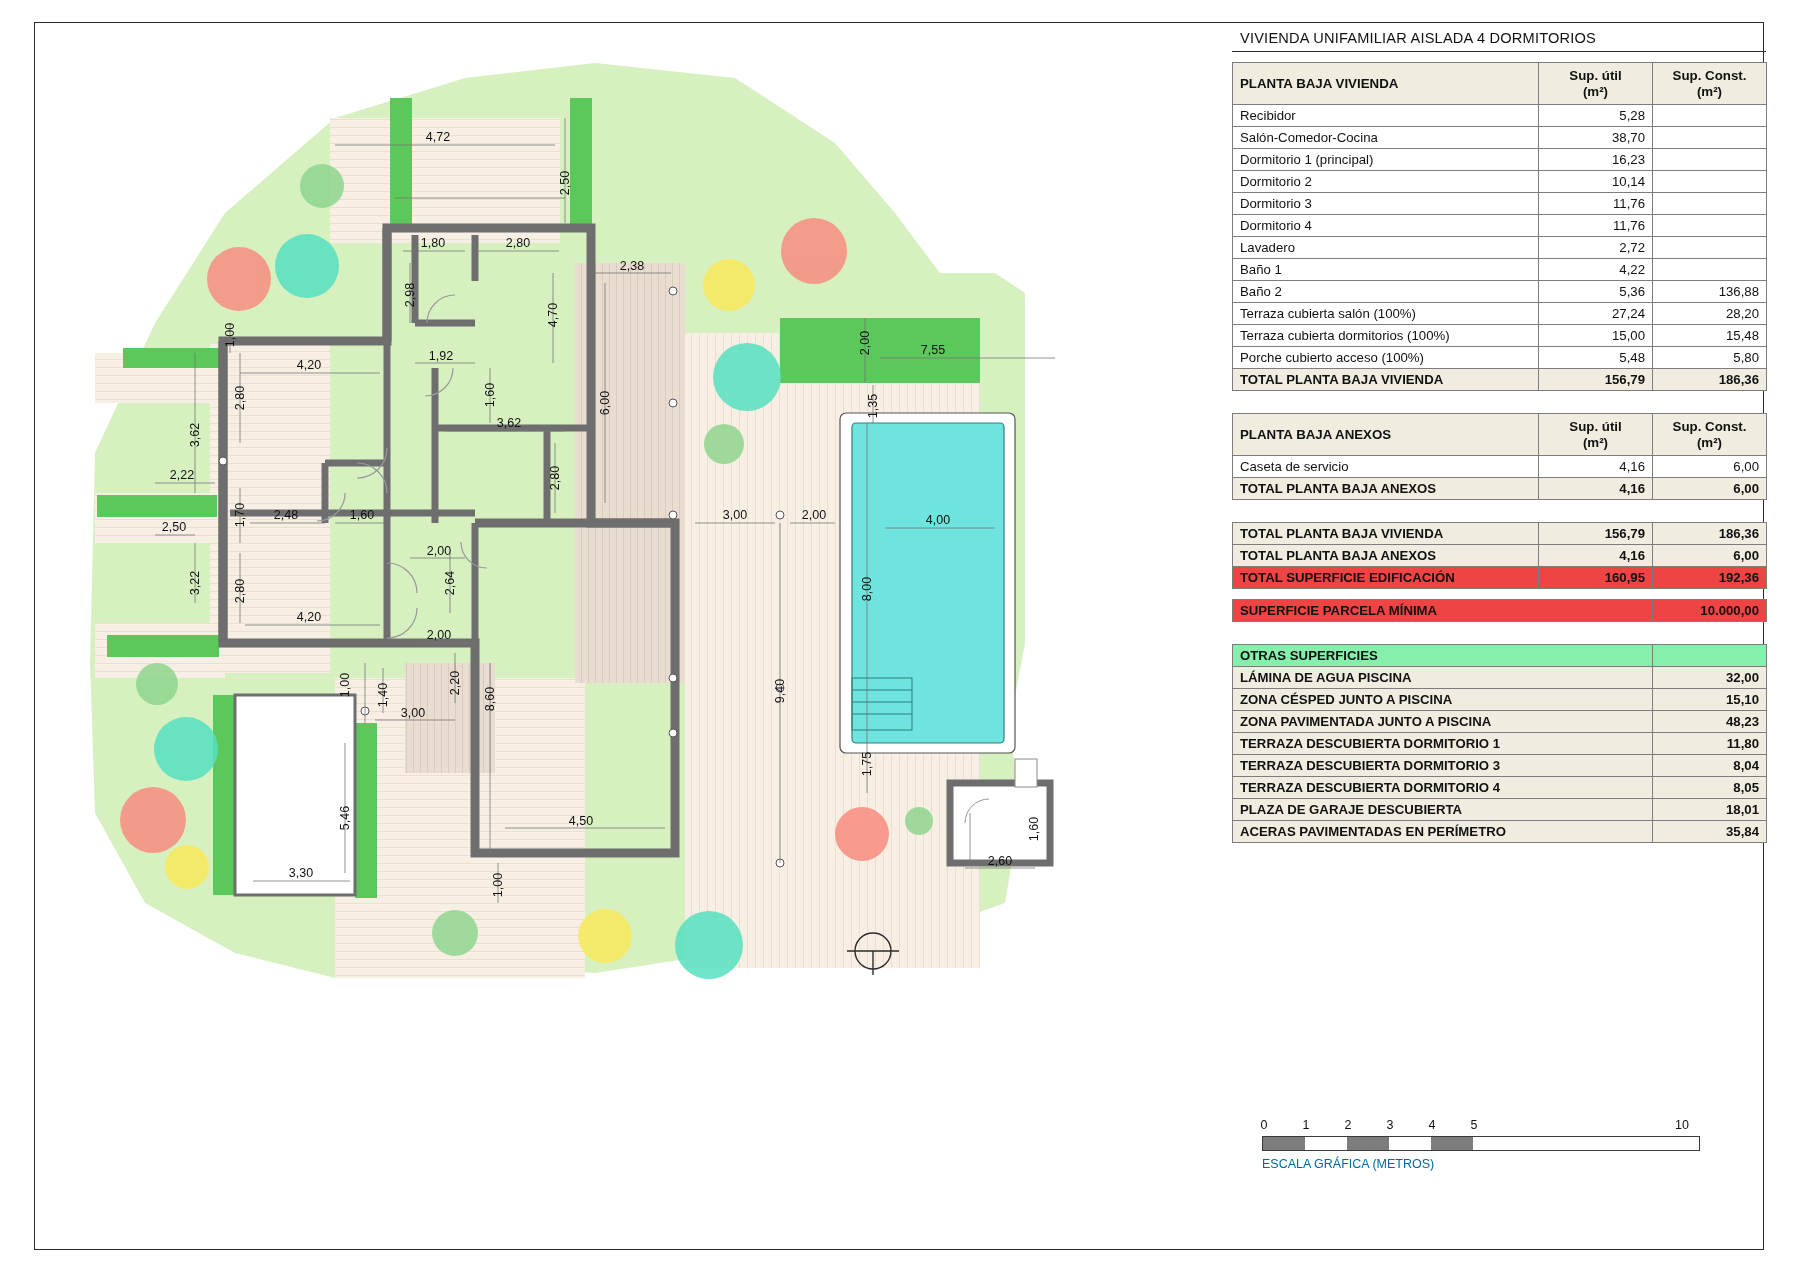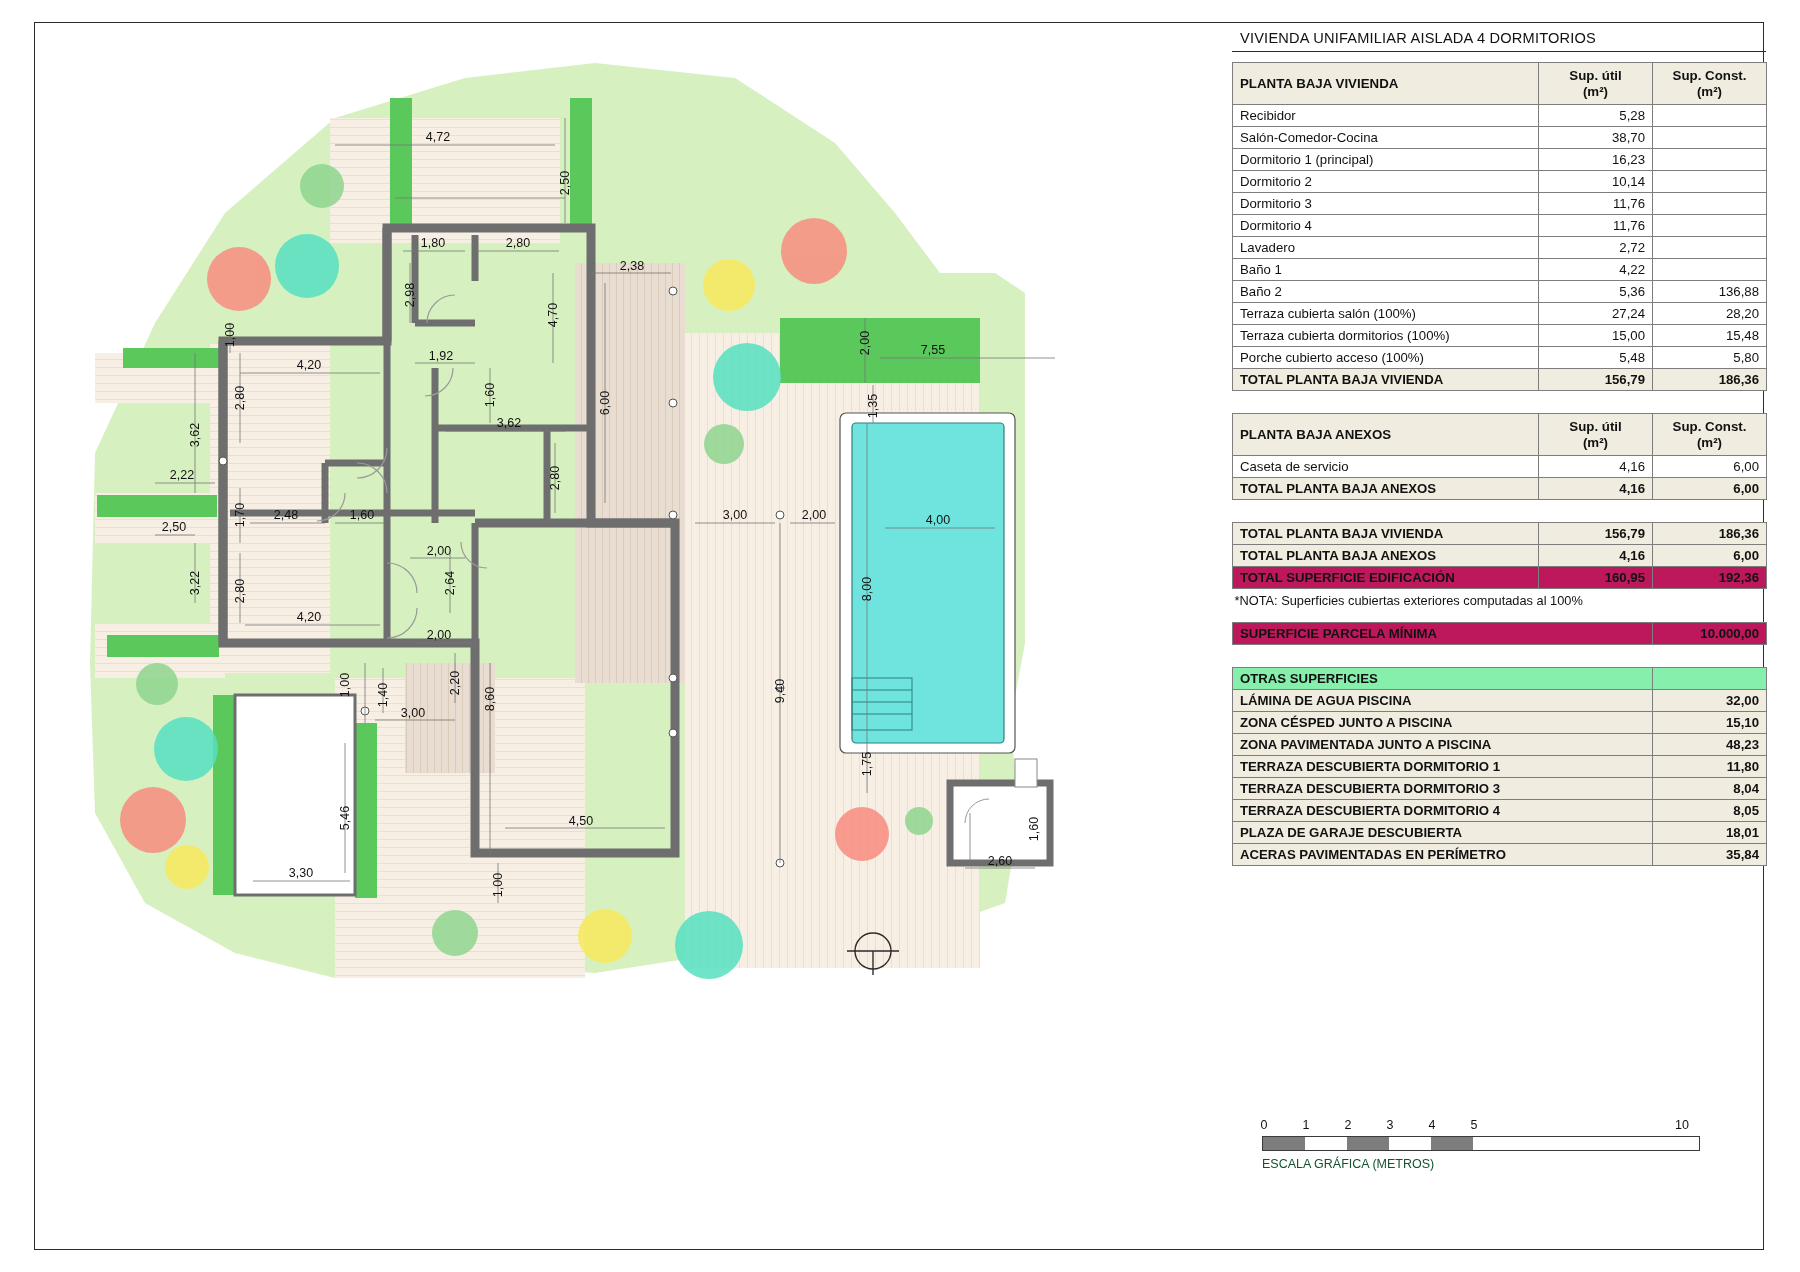--- a/index.html
+++ b/index.html
@@ -83,21 +83,21 @@
   }
   .num { text-align: right; margin-top: 36px; }
   .bold td { font-weight: bold; background: #f1ece0; }
   .bold td.num { font-weight: bold; }
   .note td {
     border: none;
     background: transparent;
     font-size: 12.8px;
     padding: 4px 2px 4px 2px;
   }
-  .blue td { background: #be185d; font-weight: bold; }
+  .blue td { background: #ef4444; font-weight: bold; }
   .beige td { background: #f1ece0; font-weight: bold; }
   .plain-hdr td { background: #86efac; font-weight: bold; }
   .empty-cell { background: #ffffff; }
 
   .col-name { width: 306px; }
   .col-a { width: 114px; }
   .col-b { width: 114px; }
 
   
   #scalebar {
@@ -126,21 +126,21 @@
   }
   .bar i {
     position: absolute;
     top: 0; bottom: 0;
     background: #7d7d7d;
     display: block;
   }
   #scalebar .caption {
     margin-top: 6px;
     font-size: 12.5px;
-    color: #14532d;
+    color: #0369a1;
   }
 </style>
 </head>
 <body>
 
 <div id="sheet">
   <div class="frame"></div>
 
   <div id="drawing">
     <svg width="1190" height="1225" viewBox="0 0 1190 1225" xmlns="http://www.w3.org/2000/svg">
@@ -541,23 +541,20 @@
         <tr class="beige">
           <td>TOTAL PLANTA BAJA ANEXOS</td>
           <td class="num">4,16</td>
           <td class="num">6,00</td>
         </tr>
         <tr class="blue">
           <td>TOTAL SUPERFICIE EDIFICACIÓN</td>
           <td class="num">160,95</td>
           <td class="num">192,36</td>
         </tr>
-        <tr class="note">
-          <td colspan="3">*NOTA: Superficies cubiertas exteriores computadas al 100%</td>
-        </tr>
       </tbody>
     </table>
 
     <div style="height:10px"></div>
 
     <table class="tbl">
       <colgroup>
           <col style="width:420px">
           <col style="width:114px">
         </colgroup>

